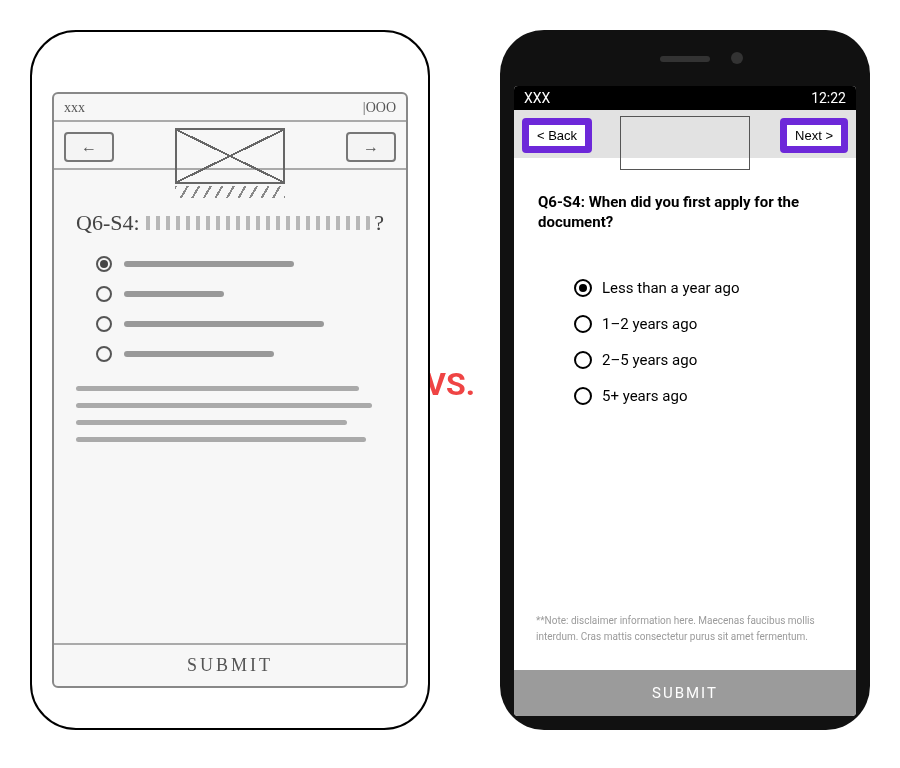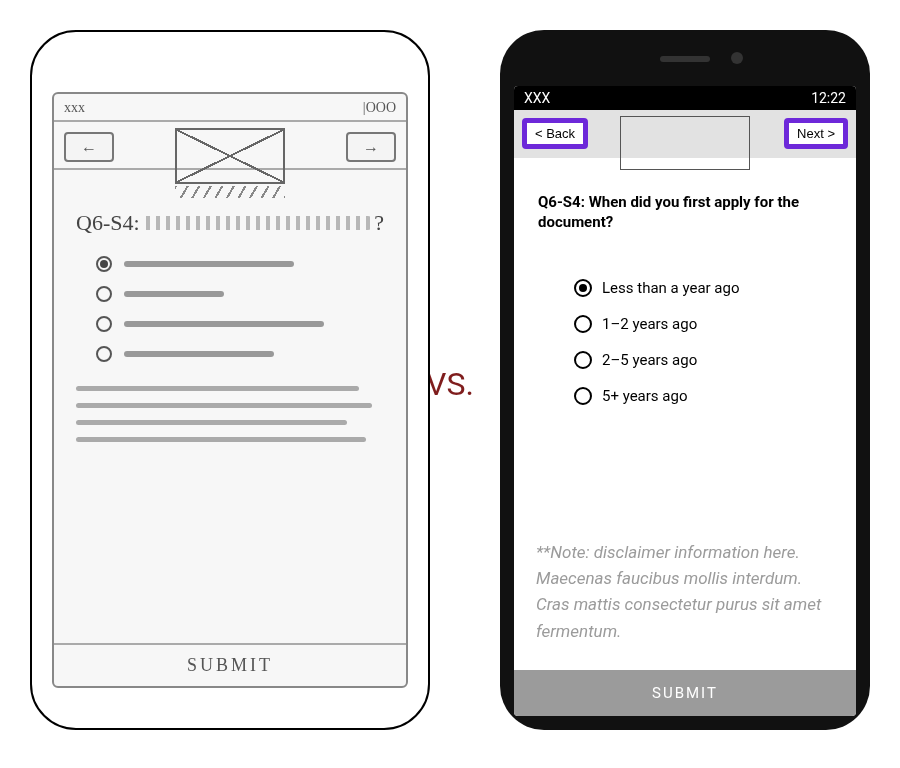--- a/index.html
+++ b/index.html
@@ -18,22 +18,22 @@
     display: flex;
     align-items: center;
     justify-content: center;
   }
   .vs {
     position: absolute;
     left: 50%;
     top: 50%;
     transform: translate(-50%, -50%);
     font-size: 32px;
-    font-weight: 400;
-    color: #7f1d1d;
+    font-weight: 700;
+    color: #ef4444;
   }
 
   
   .phone-sketch {
     position: absolute;
     left: 30px;
     top: 30px;
     width: 400px;
     height: 700px;
     border: 2px solid #000;
@@ -210,21 +210,21 @@
     background: #e2e2e2;
     display: flex;
     justify-content: space-between;
     align-items: flex-start;
     padding: 8px 8px;
     position: relative;
     height: 48px;
   }
   .nav-btn {
     background: #fff;
-    border: 5px solid #6d28d9;
+    border: 7px solid #6d28d9;
     border-radius: 4px;
     padding: 3px 8px;
     font-size: 13px;
     cursor: pointer;
   }
   .logo-real {
     position: absolute;
     left: 50%;
     top: 6px;
     transform: translateX(-50%);
@@ -270,22 +270,21 @@
   .radio.filled::after {
     content: "";
     position: absolute;
     inset: 3px;
     background: #000;
     border-radius: 50%;
   }
   .note {
     margin-top: auto;
     padding: 10px 4px 16px;
-    font-size: 17px;
-    font-style: italic;
+    font-size: 10px;
     color: #9b9b9b;
     line-height: 1.55;
   }
   .submit {
     background: #9b9b9b;
     color: #fff;
     text-align: center;
     padding: 14px 0;
     letter-spacing: 2px;
     font-size: 15px;

